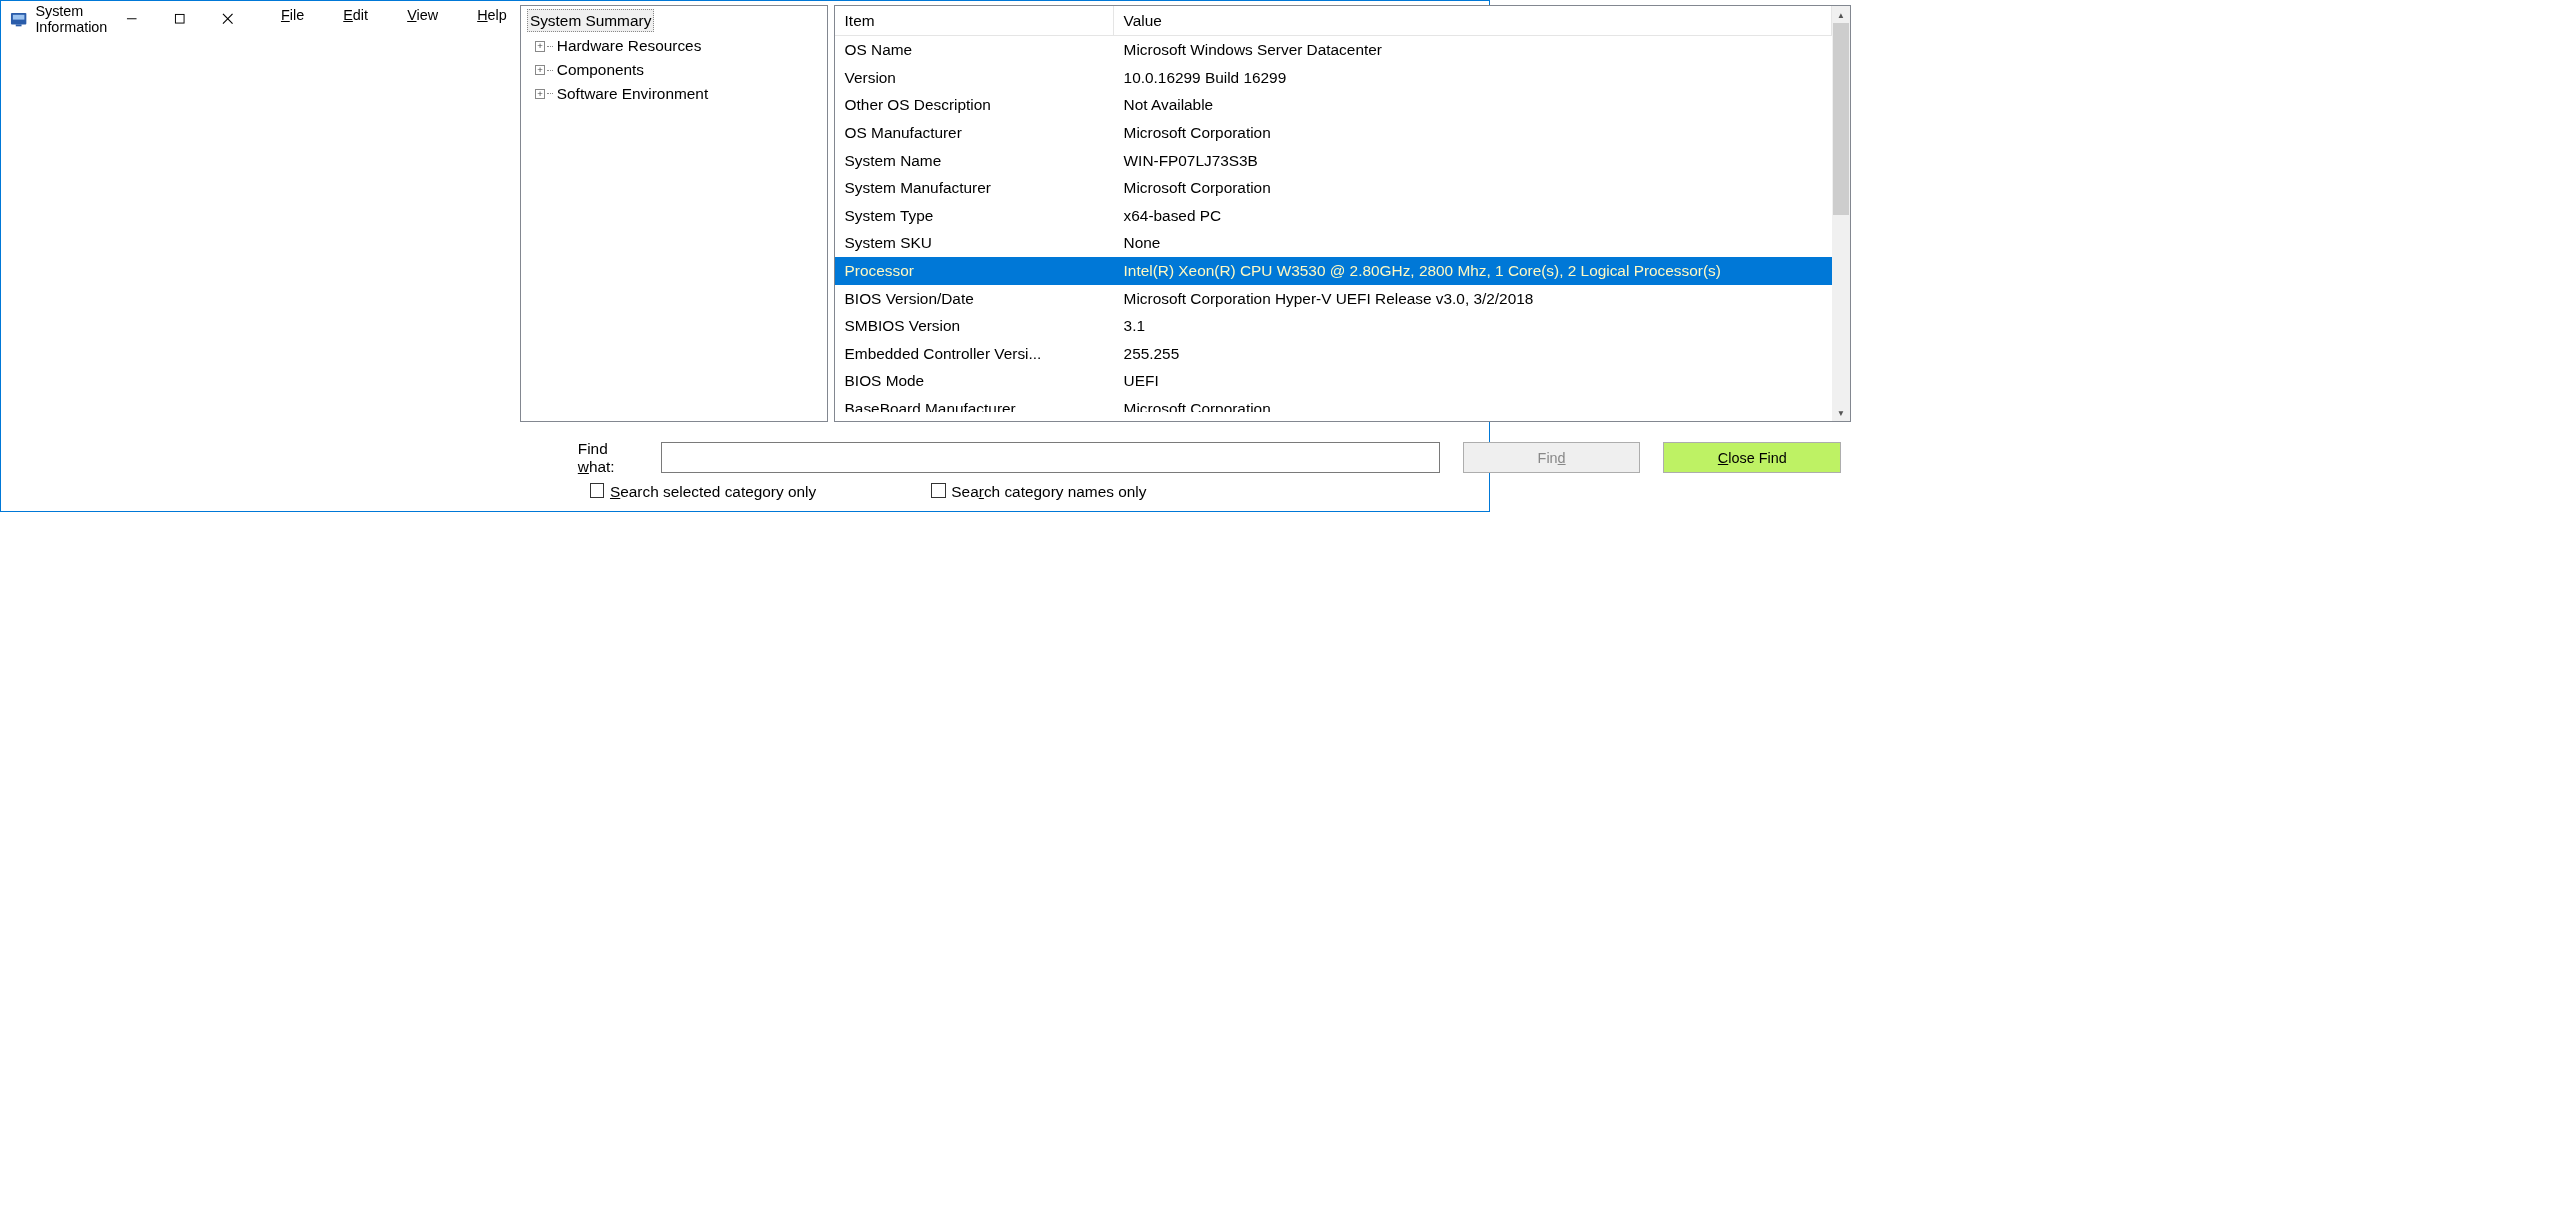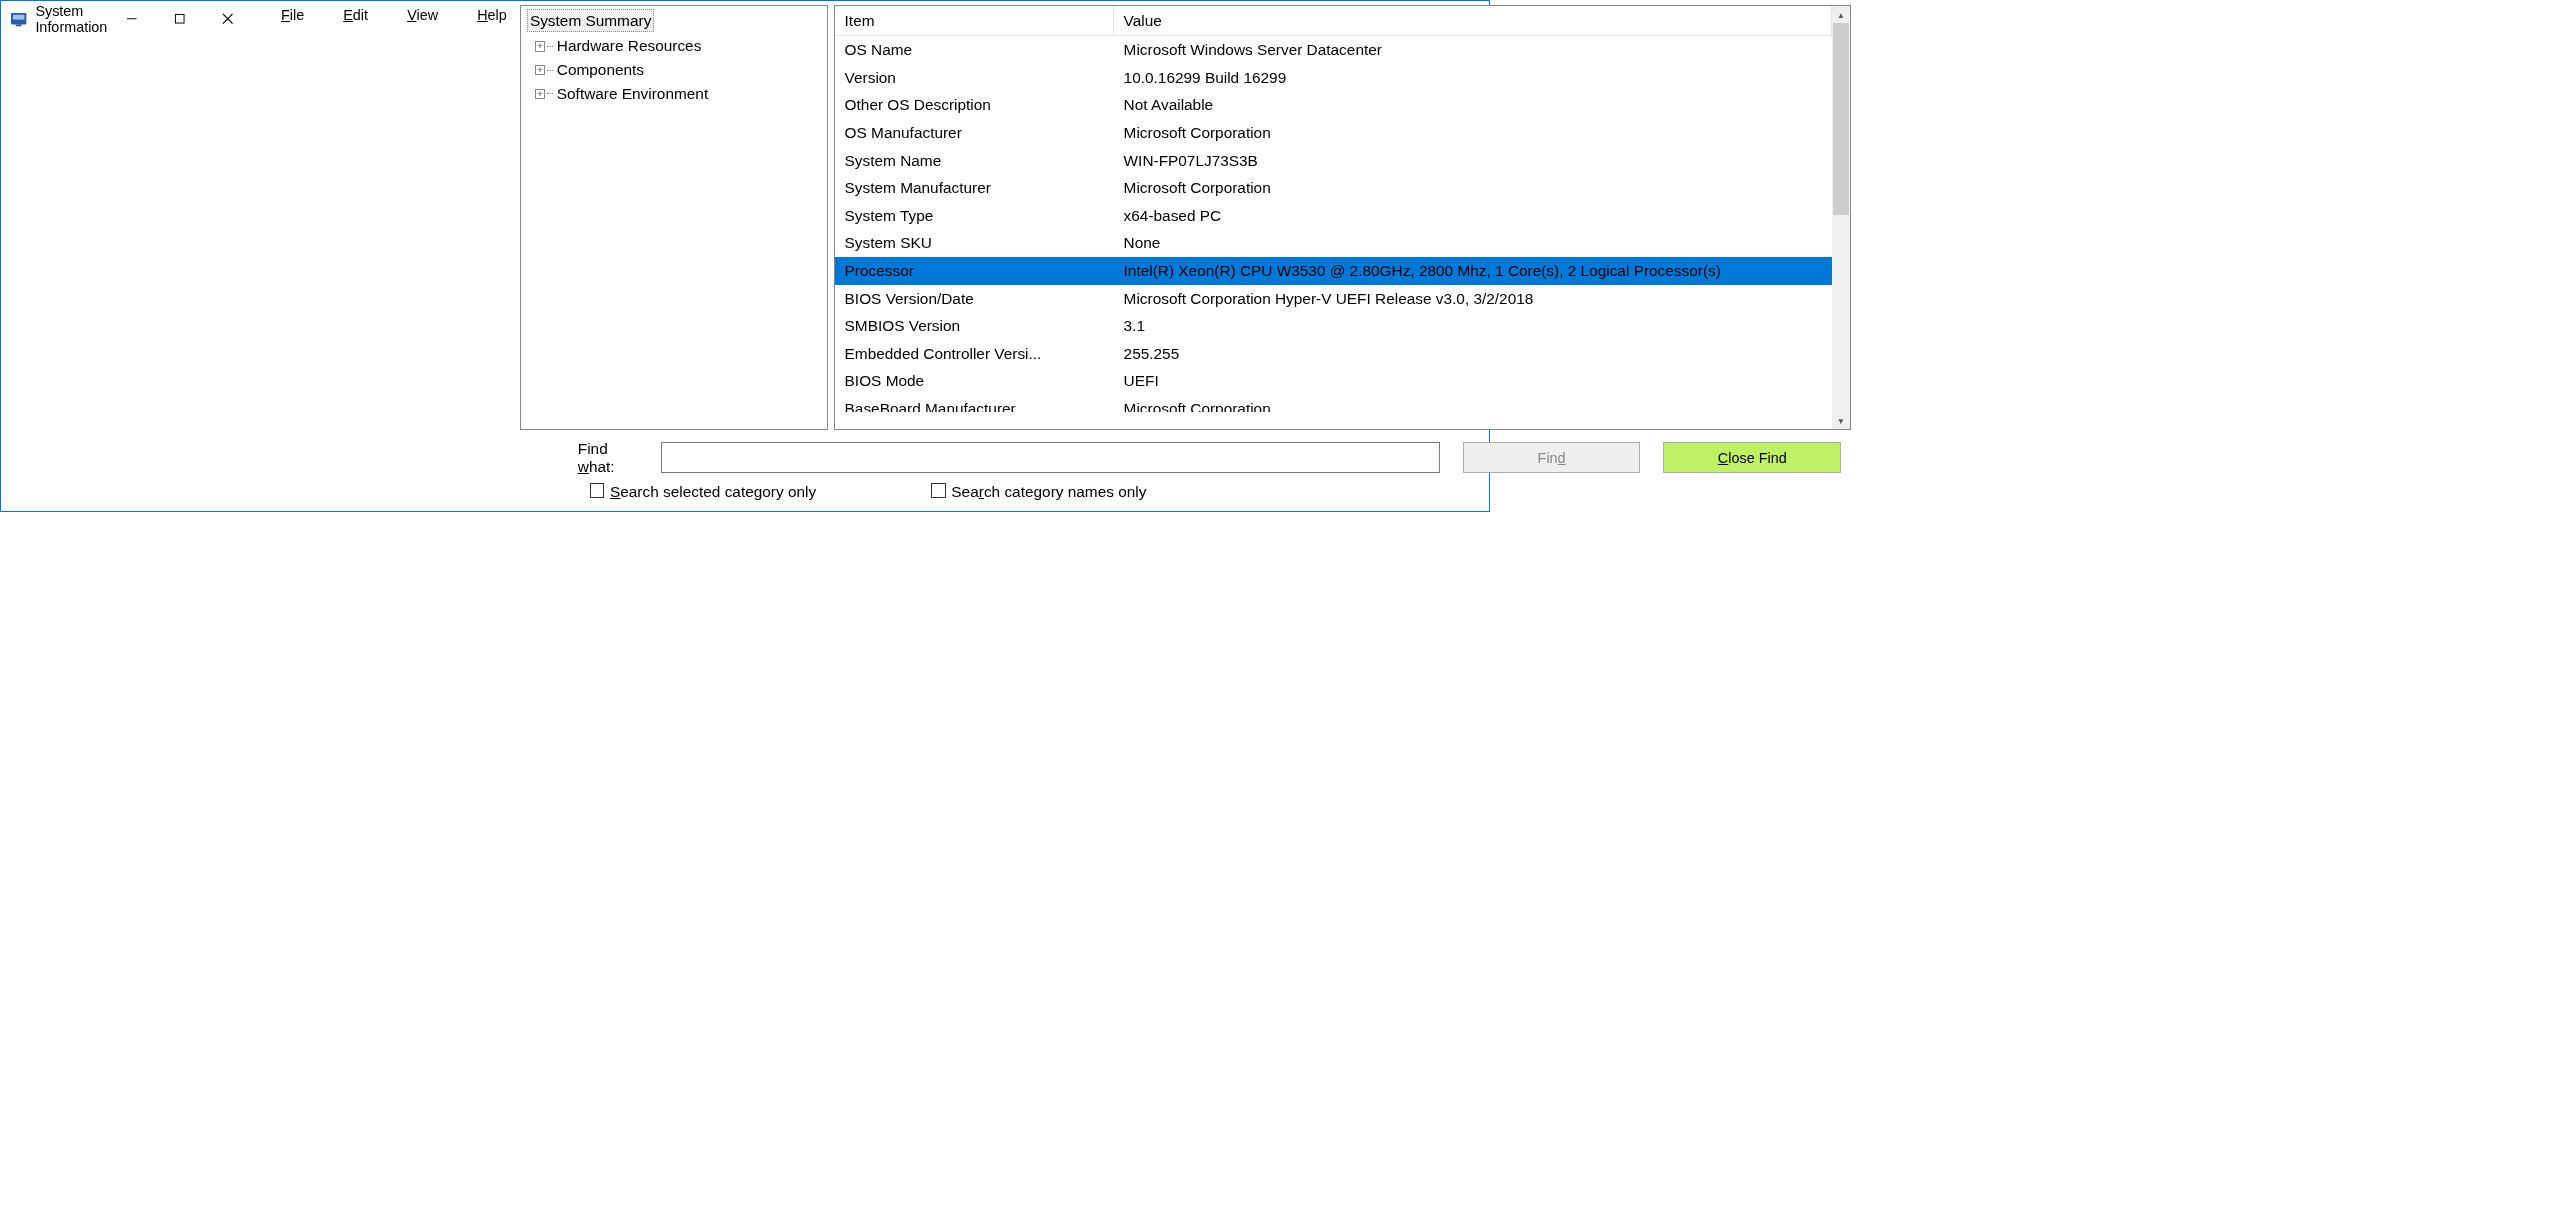--- a/index.html
+++ b/index.html
@@ -7,37 +7,37 @@
     .window { border: 1px solid #0078d7; width: 1490px; height: 512px; display: flex; flex-direction: row; background: #fff; }
     .titlebar { height: 35px; display: flex; align-items: center; padding: 0 0 0 7.7px; }
     .titlebar-icon { width: 19px; height: 19px; margin-right: 7.7px; display: inline-flex; align-items: center; justify-content: center; }
     .titlebar-icon svg { width: 17.3px; height: 17.3px; }
     .titlebar-text { flex: 1; font-size: 14.4px; }
     .winbtns { display: flex; height: 100%; }
     .winbtn { width: 48px; display: flex; align-items: center; justify-content: center; font-size: 13.5px; cursor: default; }
     .menubar { height: 27px; display: flex; align-items: center; padding: 0 5.8px; gap: 11.5px; font-size: 14.4px; }
     .menubar span { cursor: default; padding: 1.9px 3.8px; margin-left: 20px; }
     .menubar span u { text-decoration: underline; }
-    .client { flex: 1; display: flex; flex-direction: column; padding: 3.8px 3.8px 0 3.8px; gap: 0; min-height: 0; }
+    .client { flex: 1; display: flex; flex-direction: column; padding: 3.8px 3.8px 0 3.8px; gap: 8px; min-height: 0; }
     .panes { flex: 1; display: flex; gap: 5.8px; min-height: 0; }
     .treepane { border: 1px solid #828790; width: 308px; background: #fff; padding: 2.9px 5.8px; overflow: hidden; }
     .tree-root { font-size: 15.4px; padding: 1.9px 1.9px; background: #f0f0f0; border: 1px dotted #888; display: inline-block; margin-bottom: 1.9px; }
     .tree-item { display: flex; align-items: center; gap: 3.8px; padding: 2.9px 0 2.9px 7.7px; font-size: 15.4px; }
     .tree-expander { width: 10.6px; height: 10.6px; border: 1px solid #888; display: inline-flex; align-items: center; justify-content: center; font-size: 9.6px; line-height: 1; color: #444; }
     .tree-dots { flex: 0 0 auto; width: 5.8px; border-top: 1px dotted #888; margin-left: -1.9px; }
     .listpane { border: 1px solid #828790; flex: 1; background: #fff; position: relative; display: flex; min-width: 0; }
     .listcols { flex: 1; overflow: hidden; min-width: 0; }
     .listheader { display: flex; border-bottom: 1px solid #e5e5e5; font-size: 15.4px; }
     .colh { padding: 5.8px 9.6px; border-right: 1px solid #e5e5e5; }
     .col-item { width: 279px; flex: 0 0 279px; }
     .col-value { flex: 1; }
     .rows { }
     .row { display: flex; font-size: 15.4px; }
     .row .cell { padding: 4.8px 9.6px; white-space: nowrap; overflow: hidden; text-overflow: ellipsis; }
-    .row.selected { background: #0078d7; color: #000000; }
+    .row.selected { background: #0078d7; color: #fef9c3; }
     .row.partial { height: 17.3px; overflow: hidden; }
     .scrollbar { width: 17.3px; background: #f0f0f0; display: flex; flex-direction: column; align-items: center; }
     .scroll-arrow { width: 17.3px; height: 17.3px; display: flex; align-items: center; justify-content: center; font-size: 9.6px; color: #555; }
     .scroll-thumb { width: 15.4px; background: #cdcdcd; height: 192px; margin-top: 0; }
     .scroll-track { flex: 1; }
     .findbar { border-top: 0; padding: 9.6px 9.6px 3.8px 9.6px; display: flex; flex-direction: column; gap: 7.7px; }
     .findrow1 { display: flex; align-items: center; gap: 17.3px; }
     .findlabel { font-size: 15.4px; padding-left: 48px; }
     .findinput { flex: 0 0 779px; height: 31px; border: 1px solid #7a7a7a; background: #fff; padding: 1.9px 3.8px; font-size: 14.4px; }
     .findbtn { width: 192px; height: 31px; border: 1px solid #adadad; background: #bef264; font-size: 14.4px; cursor: default; margin-left: 5.8px; }

